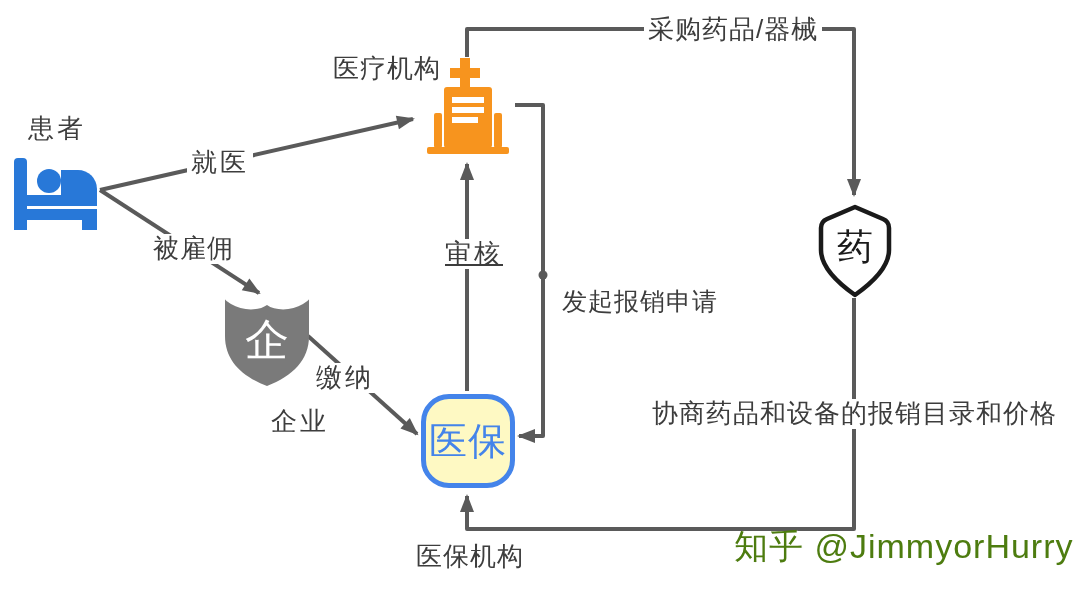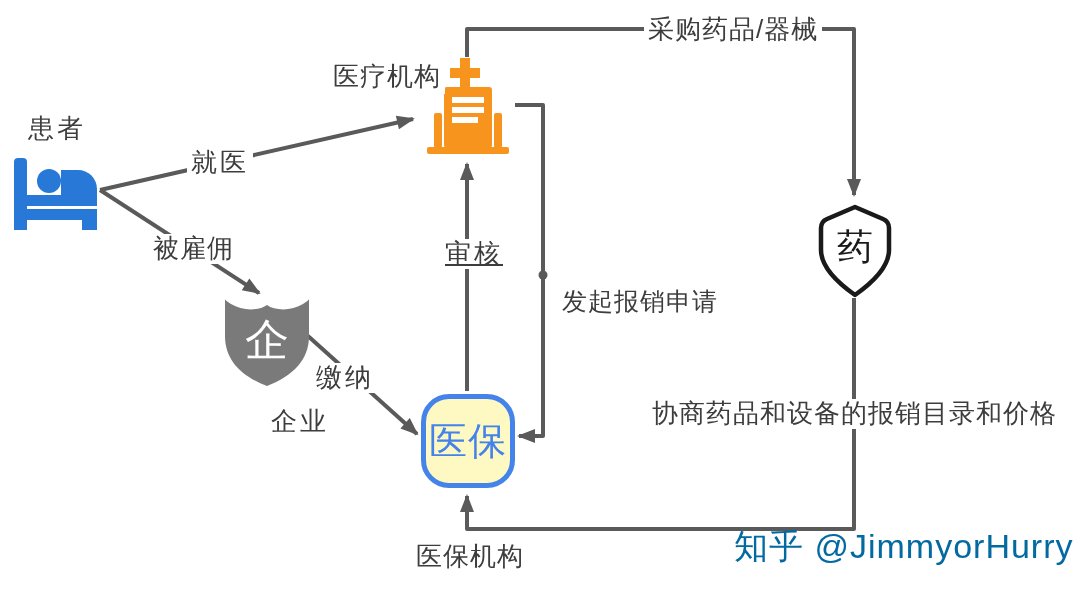--- a/index.html
+++ b/index.html
@@ -42,21 +42,21 @@
     justify-content: center;
     font-size: 38px;
     color: #4484EA;
     letter-spacing: 1px;
   }
   .watermark {
     position: absolute;
     z-index: 3;
     left: 734px; top: 524px;
     font-size: 34px;
-    color: #0369a1;
+    color: #4d7c0f;
     letter-spacing: 1px;
     text-shadow: 2px 2px 0 #ffffff, 1px 1px 0 #f2f2f2;
     white-space: nowrap;
   }
 </style>
 </head>
 <body>
 
 <div id="canvas">
 
@@ -113,21 +113,21 @@
   <svg class="icon-svg" style="left:816px; top:204px;" width="78" height="94" viewBox="0 0 78 94">
     <path d="M39,3 L11,15 Q5,17.5 5,24 L5,46 Q5,67 39,91 Q73,67 73,46 L73,24 Q73,17.5 67,15 Z" fill="#ffffff" stroke-width="4.5" stroke-linejoin="round" stroke="#1A1A1A"></path>
     <text x="39" y="55" text-anchor="middle" font-size="36" font-family="Liberation Sans, sans-serif" fill="#1A1A1A">药</text>
   </svg>
 
   <div class="node-insurance">
     <span>医保</span>
   </div>
 
   <div class="lbl" style="left:24px; top:114px; letter-spacing:3px;">患者</div>
-  <div class="lbl" style="left:329px; top:64px;font-family:Liberation Mono, monospace;">医疗机构</div>
+  <div class="lbl" style="left:329px; top:54px;">医疗机构</div>
   <div class="lbl" style="left:233px; top:407px; letter-spacing:3px;margin-left:34px;">企业</div>
   <div class="lbl" style="left:412px; top:542px;">医保机构</div>
 
   <div class="lbl" style="left:187px; top:148px; letter-spacing:3px;">就医</div>
   <div class="lbl" style="left:149px; top:234px;">被雇佣</div>
   <div class="lbl" style="left:312px; top:363px; letter-spacing:3px;">缴纳</div>
   <div class="lbl" style="left:441px; top:239px; letter-spacing:3px;text-decoration:underline;">审核</div>
   <div class="lbl small" style="left:558px; top:287px;">发起报销申请</div>
   <div class="lbl" style="left:644px; top:15px;">采购药品/器械</div>
   <div class="lbl" style="left:648px; top:399px;">协商药品和设备的报销目录和价格</div>

